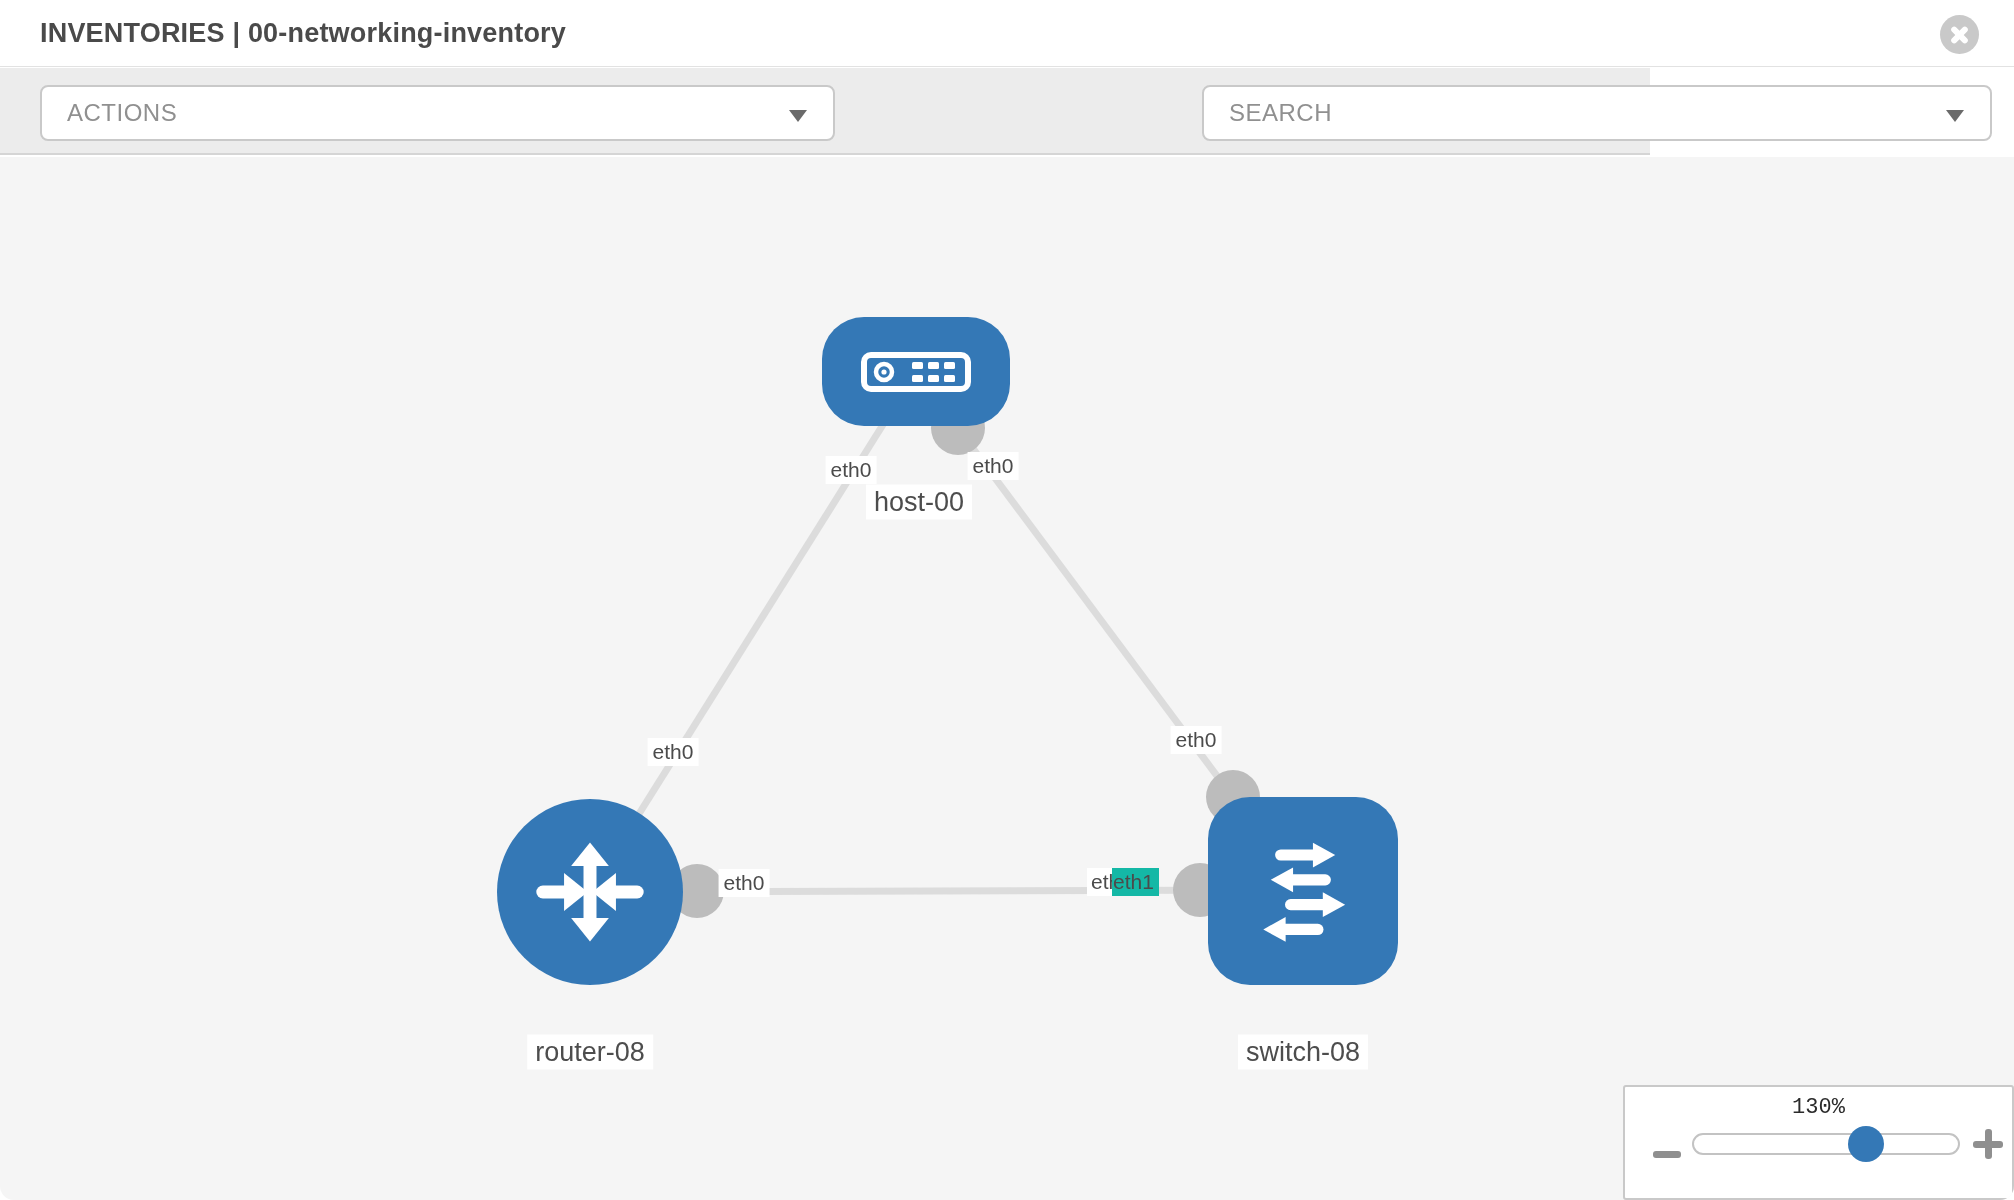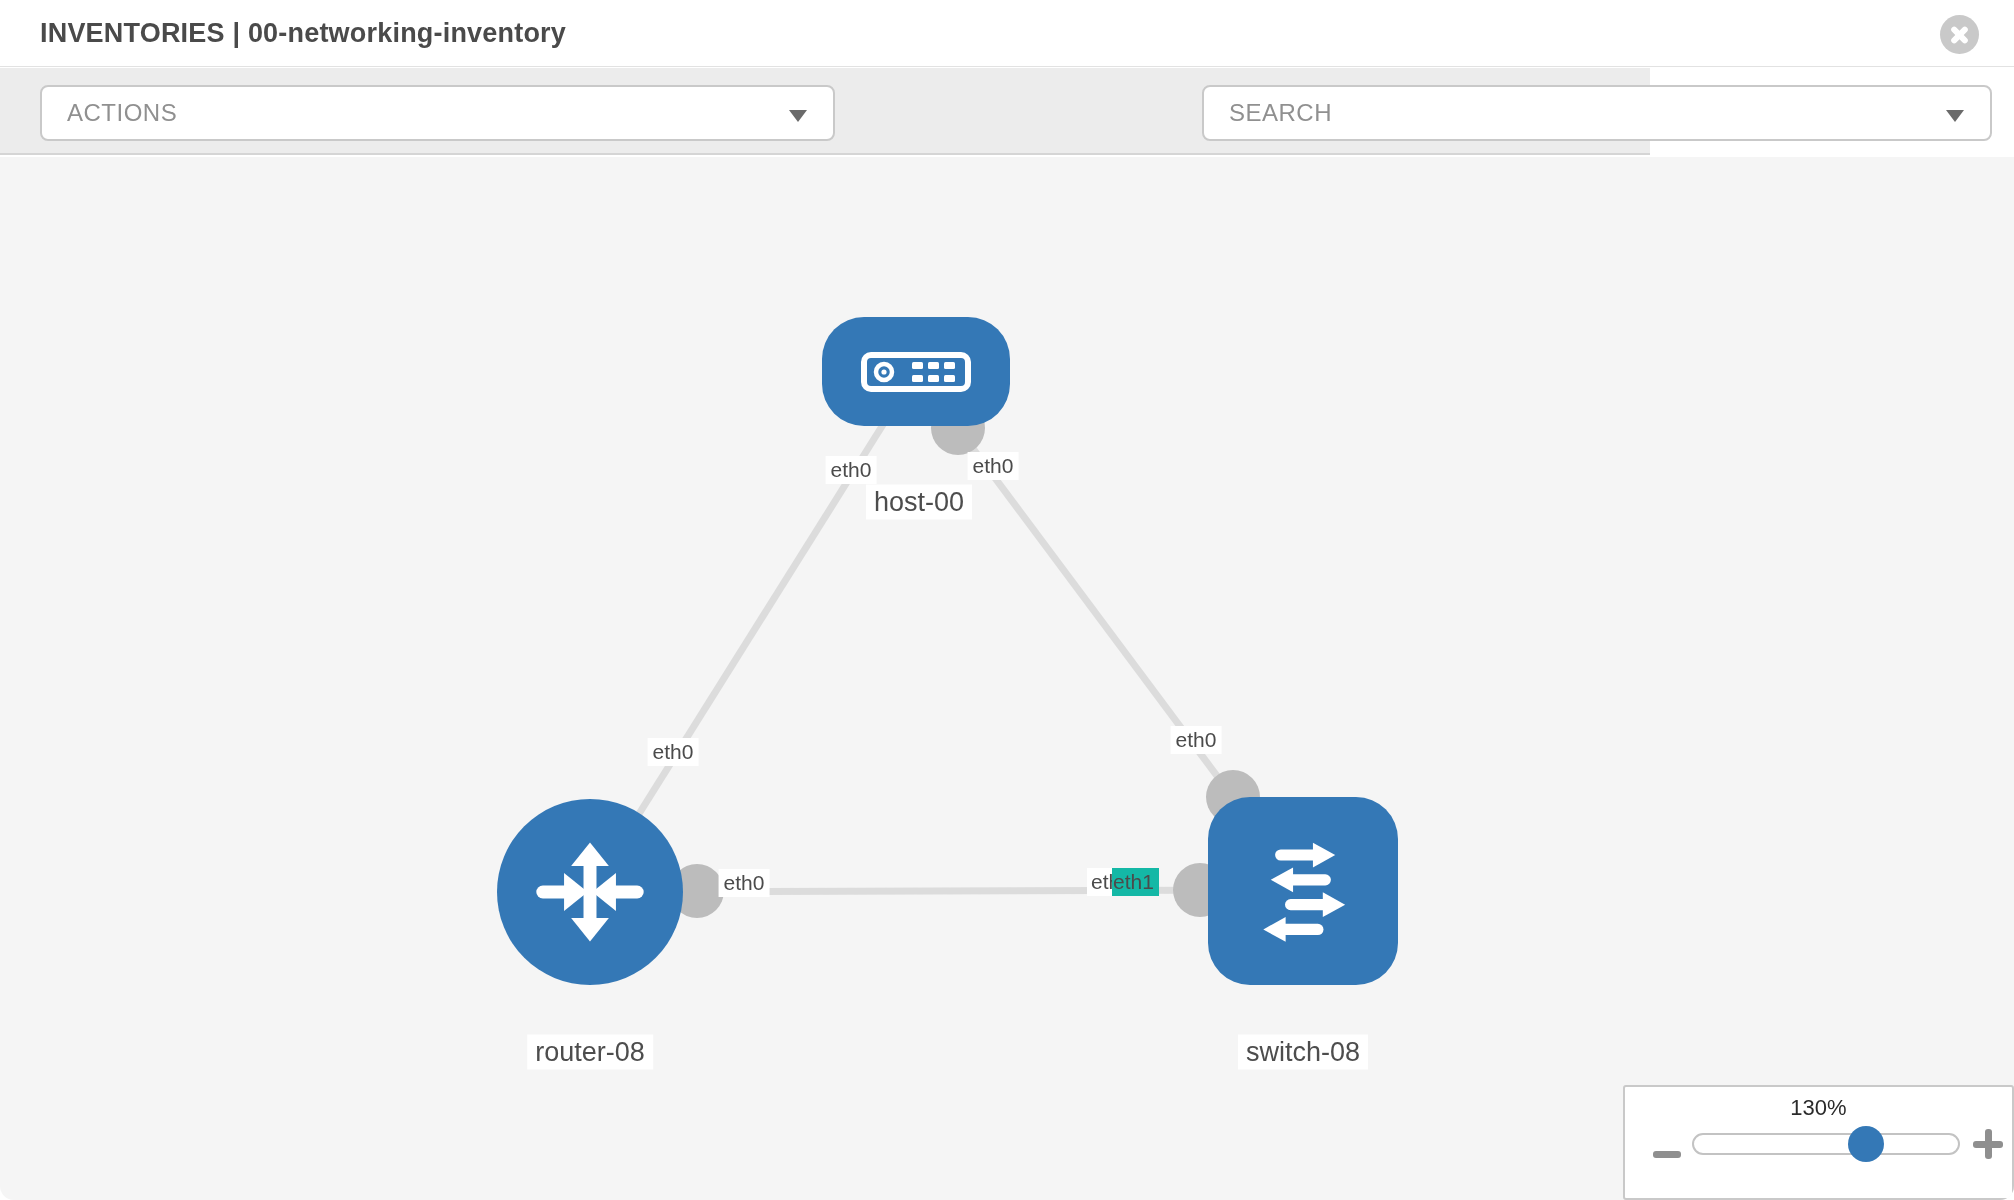--- a/index.html
+++ b/index.html
@@ -38,21 +38,21 @@
   .node-router { left:497px; top:799px; width:186px; height:186px; border-radius:50%; }
   .node-switch { left:1208px; top:797px; width:190px; height:188px; border-radius:42px; }
 
   .node-label { position:absolute; z-index:3; background:#fff; color:#4d4d4d; font-size:27px; padding:2px 8px; white-space:nowrap; transform:translate(-50%,-50%);margin-top:40px; }
   .iface-label { position:absolute; z-index:3; background:#fff; color:#4b4b4b; font-size:21px; padding:2px 5px; white-space:nowrap; transform:translate(-50%,-50%); }
   .iface-composite { position:absolute; z-index:3; display:flex; transform:translateY(-50%); font-size:21px; color:#4b4b4b; }
   .iface-composite .clip { background:#fff; padding:2px 0 2px 4px; width:25px; overflow:hidden; }
   .iface-composite .over { background:#14b8a6; padding:2px 5px 2px 1px; }
 
   
-  .zoom-panel { position:absolute; left:1623px; top:1085px; width:391px; height:115px; background:#fff; border:2px solid #c9c9c9; border-radius:3px; z-index:5; }
+  .zoom-panel { position:absolute; left:1623px; top:1085px; width:391px; height:115px; background:#fff; border:2px solid #c9c9c9; border-radius:3px; z-index:5;font-family:Liberation Mono, monospace; }
   .zoom-value { position:absolute; left:0; top:8px; width:100%; text-align:center; font-size:22px; color:#2b2b2b; }
   .zoom-minus { position:absolute; left:27px; top:52px; width:30px; height:30px; cursor:pointer; }
   .zoom-minus::before { content:""; position:absolute; left:1px; top:12px; width:28px; height:7px; border-radius:3px; background:#8f8f8f; }
   .zoom-plus { position:absolute; left:348px; top:42px; width:30px; height:30px; cursor:pointer; }
   .zoom-plus::before { content:""; position:absolute; left:0; top:11.5px; width:30px; height:7px; border-radius:3px; background:#8f8f8f; }
   .zoom-plus::after  { content:""; position:absolute; left:11.5px; top:0; width:7px; height:30px; border-radius:3px; background:#8f8f8f; }
   .zoom-track { position:absolute; left:67px; top:46px; width:268px; height:22px; background:#fff; border:2px solid #c3c3c3; border-radius:12px; cursor:pointer; }
   .zoom-thumb { position:absolute; left:154px; top:-9px; width:36px; height:36px; border-radius:50%; background:#3478b6; cursor:grab; }
 </style>
 </head>

